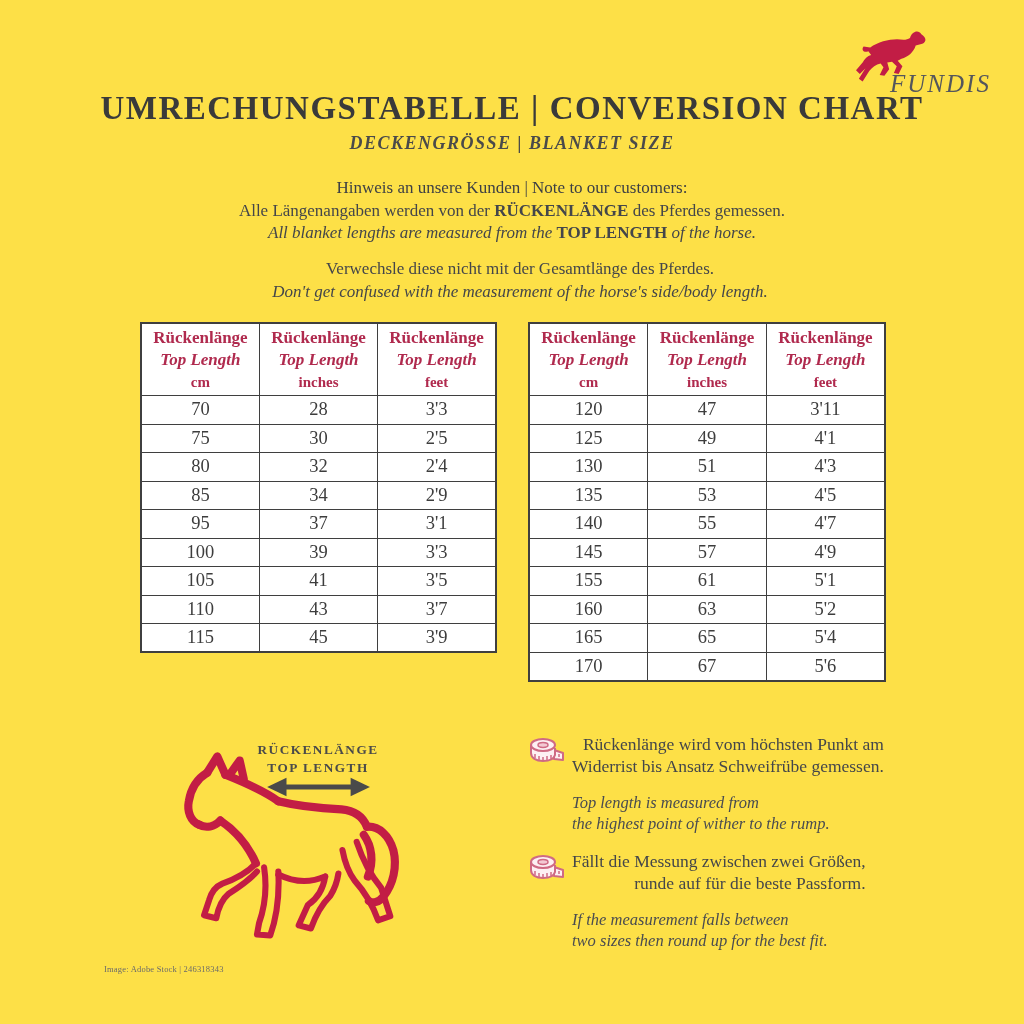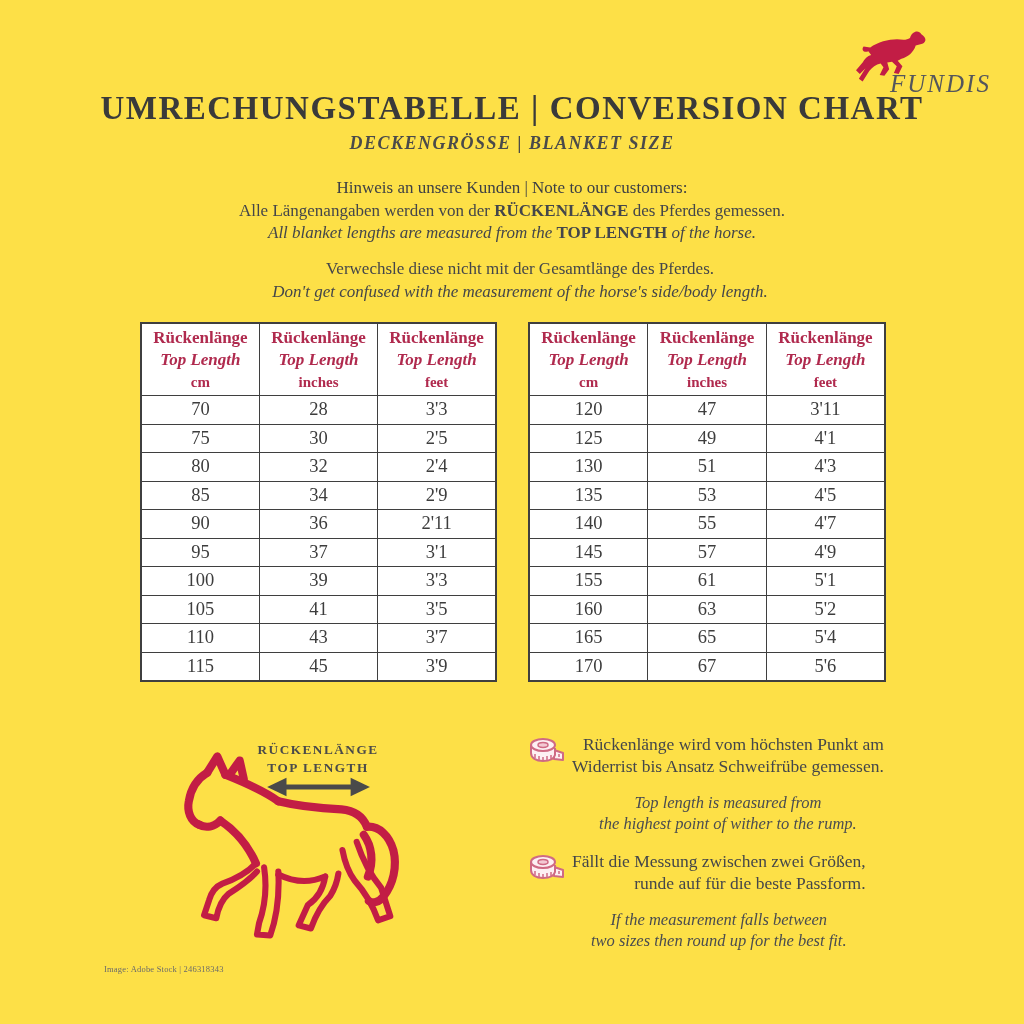--- a/index.html
+++ b/index.html
@@ -49,21 +49,21 @@
 
   
   .horse-figure { position:absolute; left:148px; top:730px; width:336px; height:232px; }
 
   
   .measure-notes { position:absolute; left:528px; top:734px; width:390px; }
   .m-block { display:flex; align-items:flex-start; margin-bottom:17px; }
   .m-icon { flex:0 0 44px; padding-top:2px; }
   .m-text { font-size:17.5px; line-height:21.5px; color:#44464a; }
   .m-de { white-space:pre-line;text-align:right; }
-  .m-en { white-space:pre-line; font-style:italic; font-size:16.5px; line-height:21px; margin-top:15px; color:#4a4c50;text-align:center; }
+  .m-en { white-space:pre-line; font-style:italic; font-size:16.5px; line-height:21px; margin-top:15px; color:#4a4c50; }
 
   
   .credit { position:absolute; left:104px; top:964px; font-size:8.5px; color:#6a6a6a; letter-spacing:.2px; }
 </style>
 </head>
 <body>
 
 <div class="page">
 
   <div class="logo">
@@ -120,25 +120,20 @@
         </tr>
         <tr>
           <td>80</td>
           <td>32</td>
           <td>2'4</td>
         </tr>
         <tr>
           <td>85</td>
           <td>34</td>
           <td>2'9</td>
-        </tr>
-        <tr>
-          <td>90</td>
-          <td>36</td>
-          <td>2'11</td>
         </tr>
         <tr>
           <td>95</td>
           <td>37</td>
           <td>3'1</td>
         </tr>
         <tr>
           <td>100</td>
           <td>39</td>
           <td>3'3</td>

